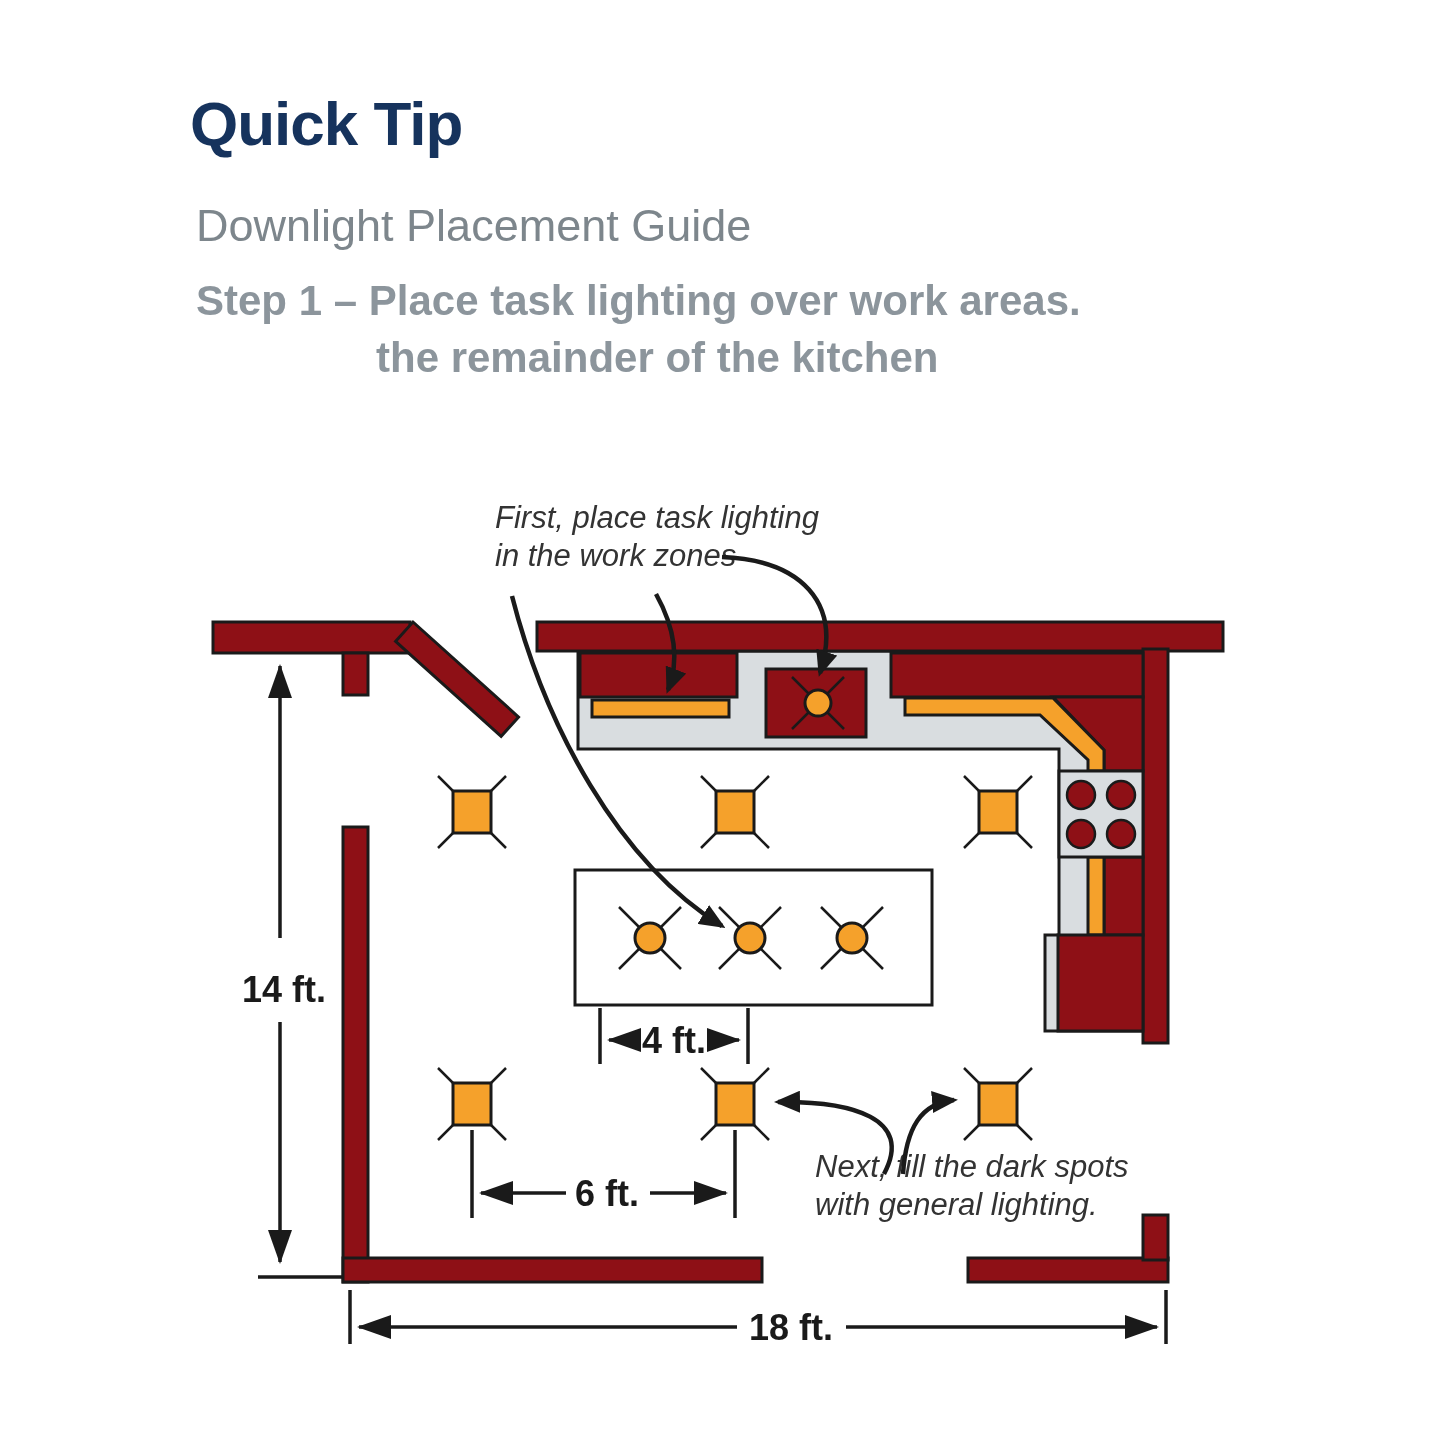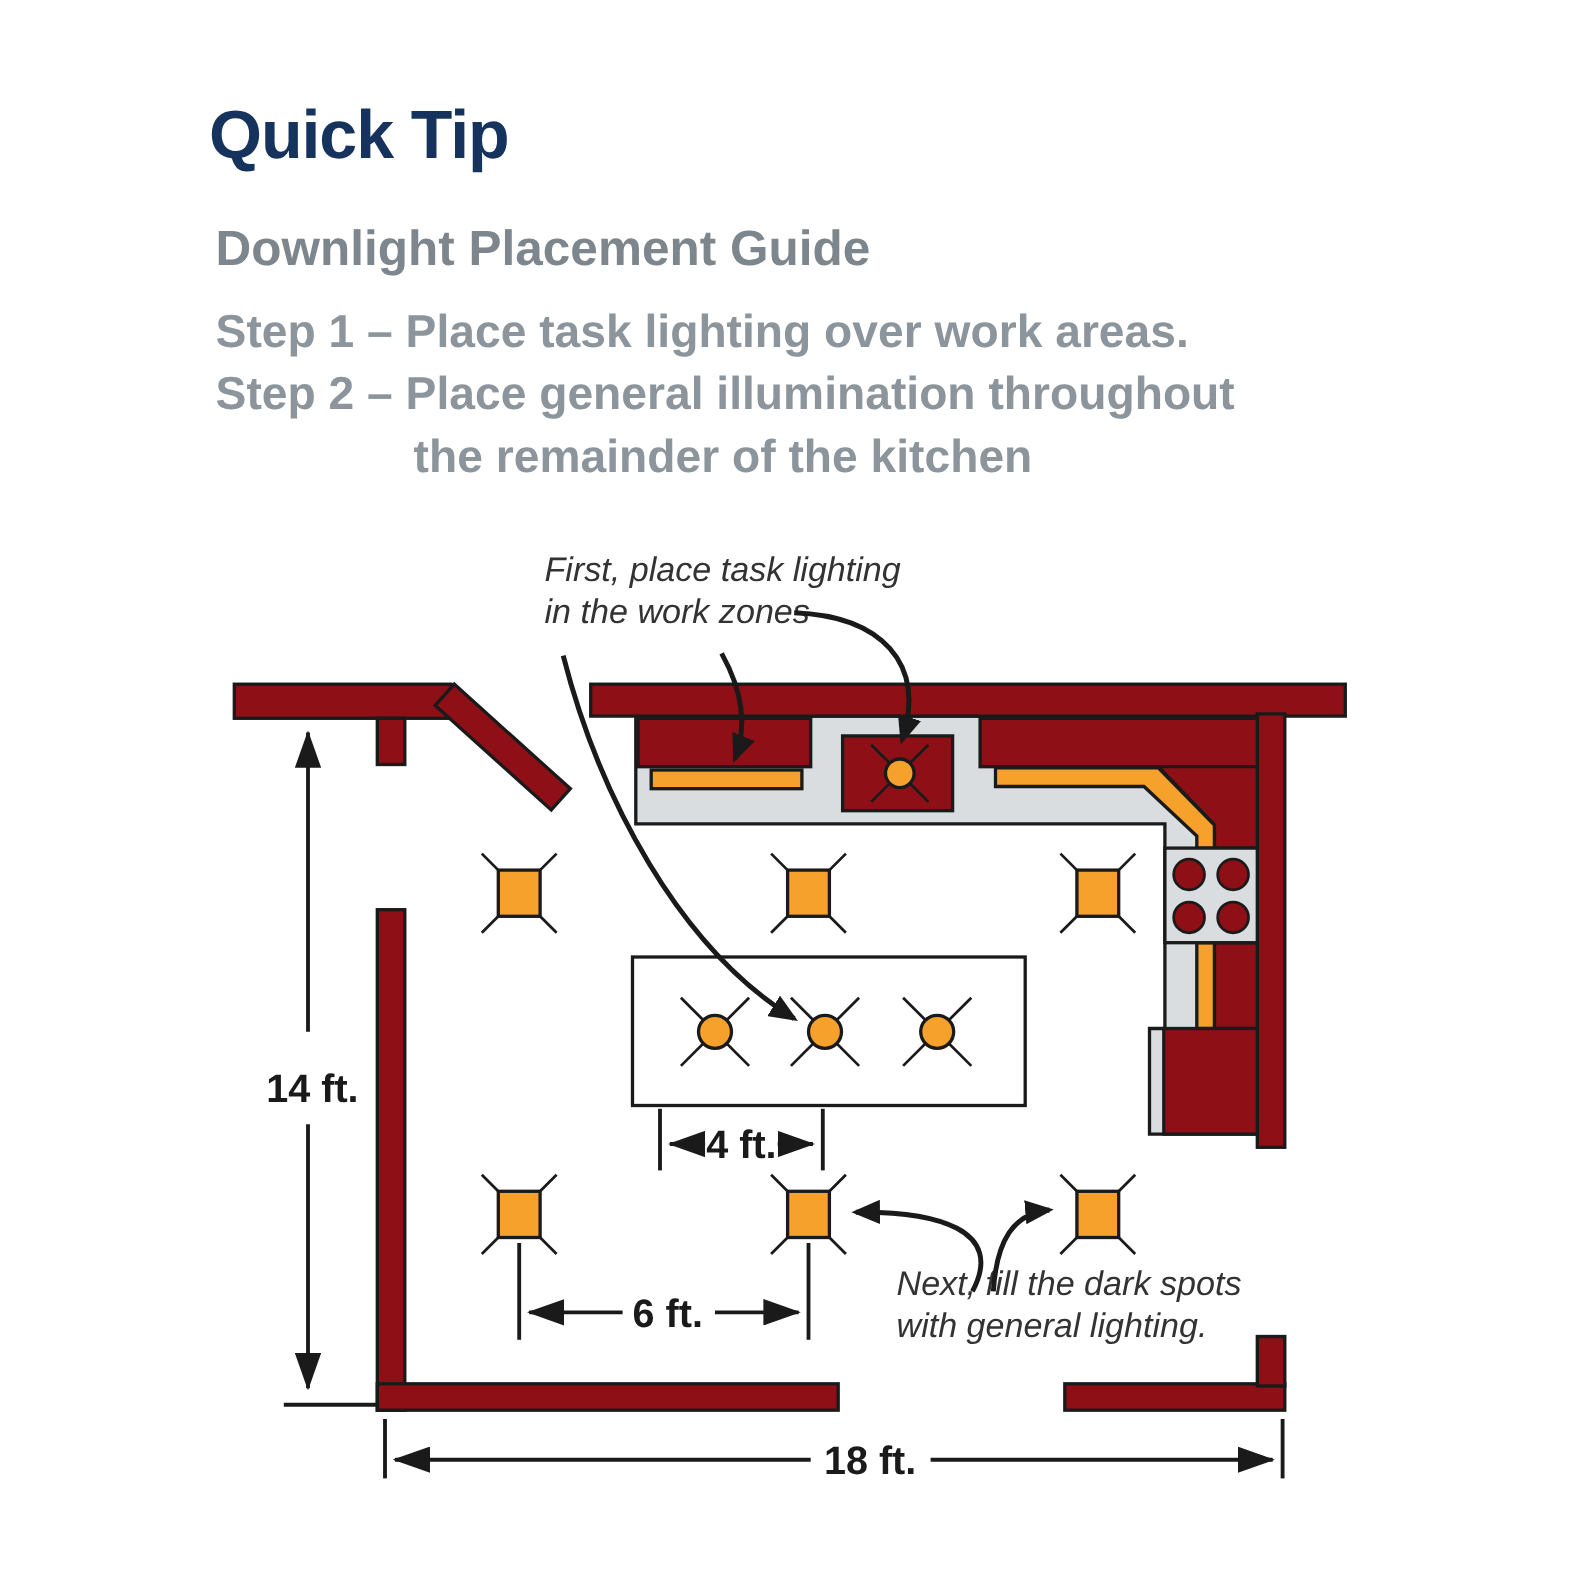--- a/index.html
+++ b/index.html
@@ -6,21 +6,21 @@
   .canvas{
     position:relative;width:1445px;height:1371px;background:#fff;overflow:hidden;
     font-family:"Liberation Sans","DejaVu Sans",sans-serif;
   }
   .title{
     position:absolute;left:190px;top:88px;
     font-size:62px;font-weight:700;letter-spacing:-1px;color:var(--title-navy,#16335D);
   }
   .subtitle{
     position:absolute;left:196px;top:200px;
-    font-size:45px;font-weight:700;color:var(--subtitle-gray,#7D868C);
+    font-size:45px;font-weight:400;color:var(--subtitle-gray,#7D868C);
   }
   .steps{
     position:absolute;left:196px;top:272px;width:1100px;
     font-size:42px;font-weight:700;color:var(--steps-gray,#8C959C);line-height:57px;
   }
   .steps .cont{margin-left:180px;}
   svg{position:absolute;left:0;top:0;}
   .wall{fill:var(--wall,#8E1016);stroke:#1A1A1A;stroke-width:3;}
   .counter{fill:var(--counter,#D9DDE0);stroke:#1A1A1A;stroke-width:3;}
   .cab{fill:var(--wall,#8E1016);stroke:#1A1A1A;stroke-width:3;}
@@ -37,21 +37,20 @@
 </style>
 </head>
 <body>
 
 <div class="canvas">
 
   <div class="title">Quick Tip</div>
   <div class="subtitle">Downlight Placement Guide</div>
   <div class="steps">
     <div>Step 1 – Place task lighting over work areas.</div>
-    <div>Step 2 – Place general illumination throughout</div>
     <div class="cont">the remainder of the kitchen</div>
   </div>
 
   <svg width="1445" height="1445" viewBox="0 0 1445 1445">
     <defs>
       <marker id="arrd" markerUnits="userSpaceOnUse" markerWidth="34" markerHeight="24" refX="32" refY="12" orient="auto">
         <path d="M0,0 L34,12 L0,24 Z" fill="#1A1A1A"></path>
       </marker>
       <marker id="arrb" markerUnits="userSpaceOnUse" markerWidth="26" markerHeight="22" refX="22" refY="11" orient="auto">
         <path d="M0,0 L26,11 L0,22 Z" fill="#1A1A1A"></path>

